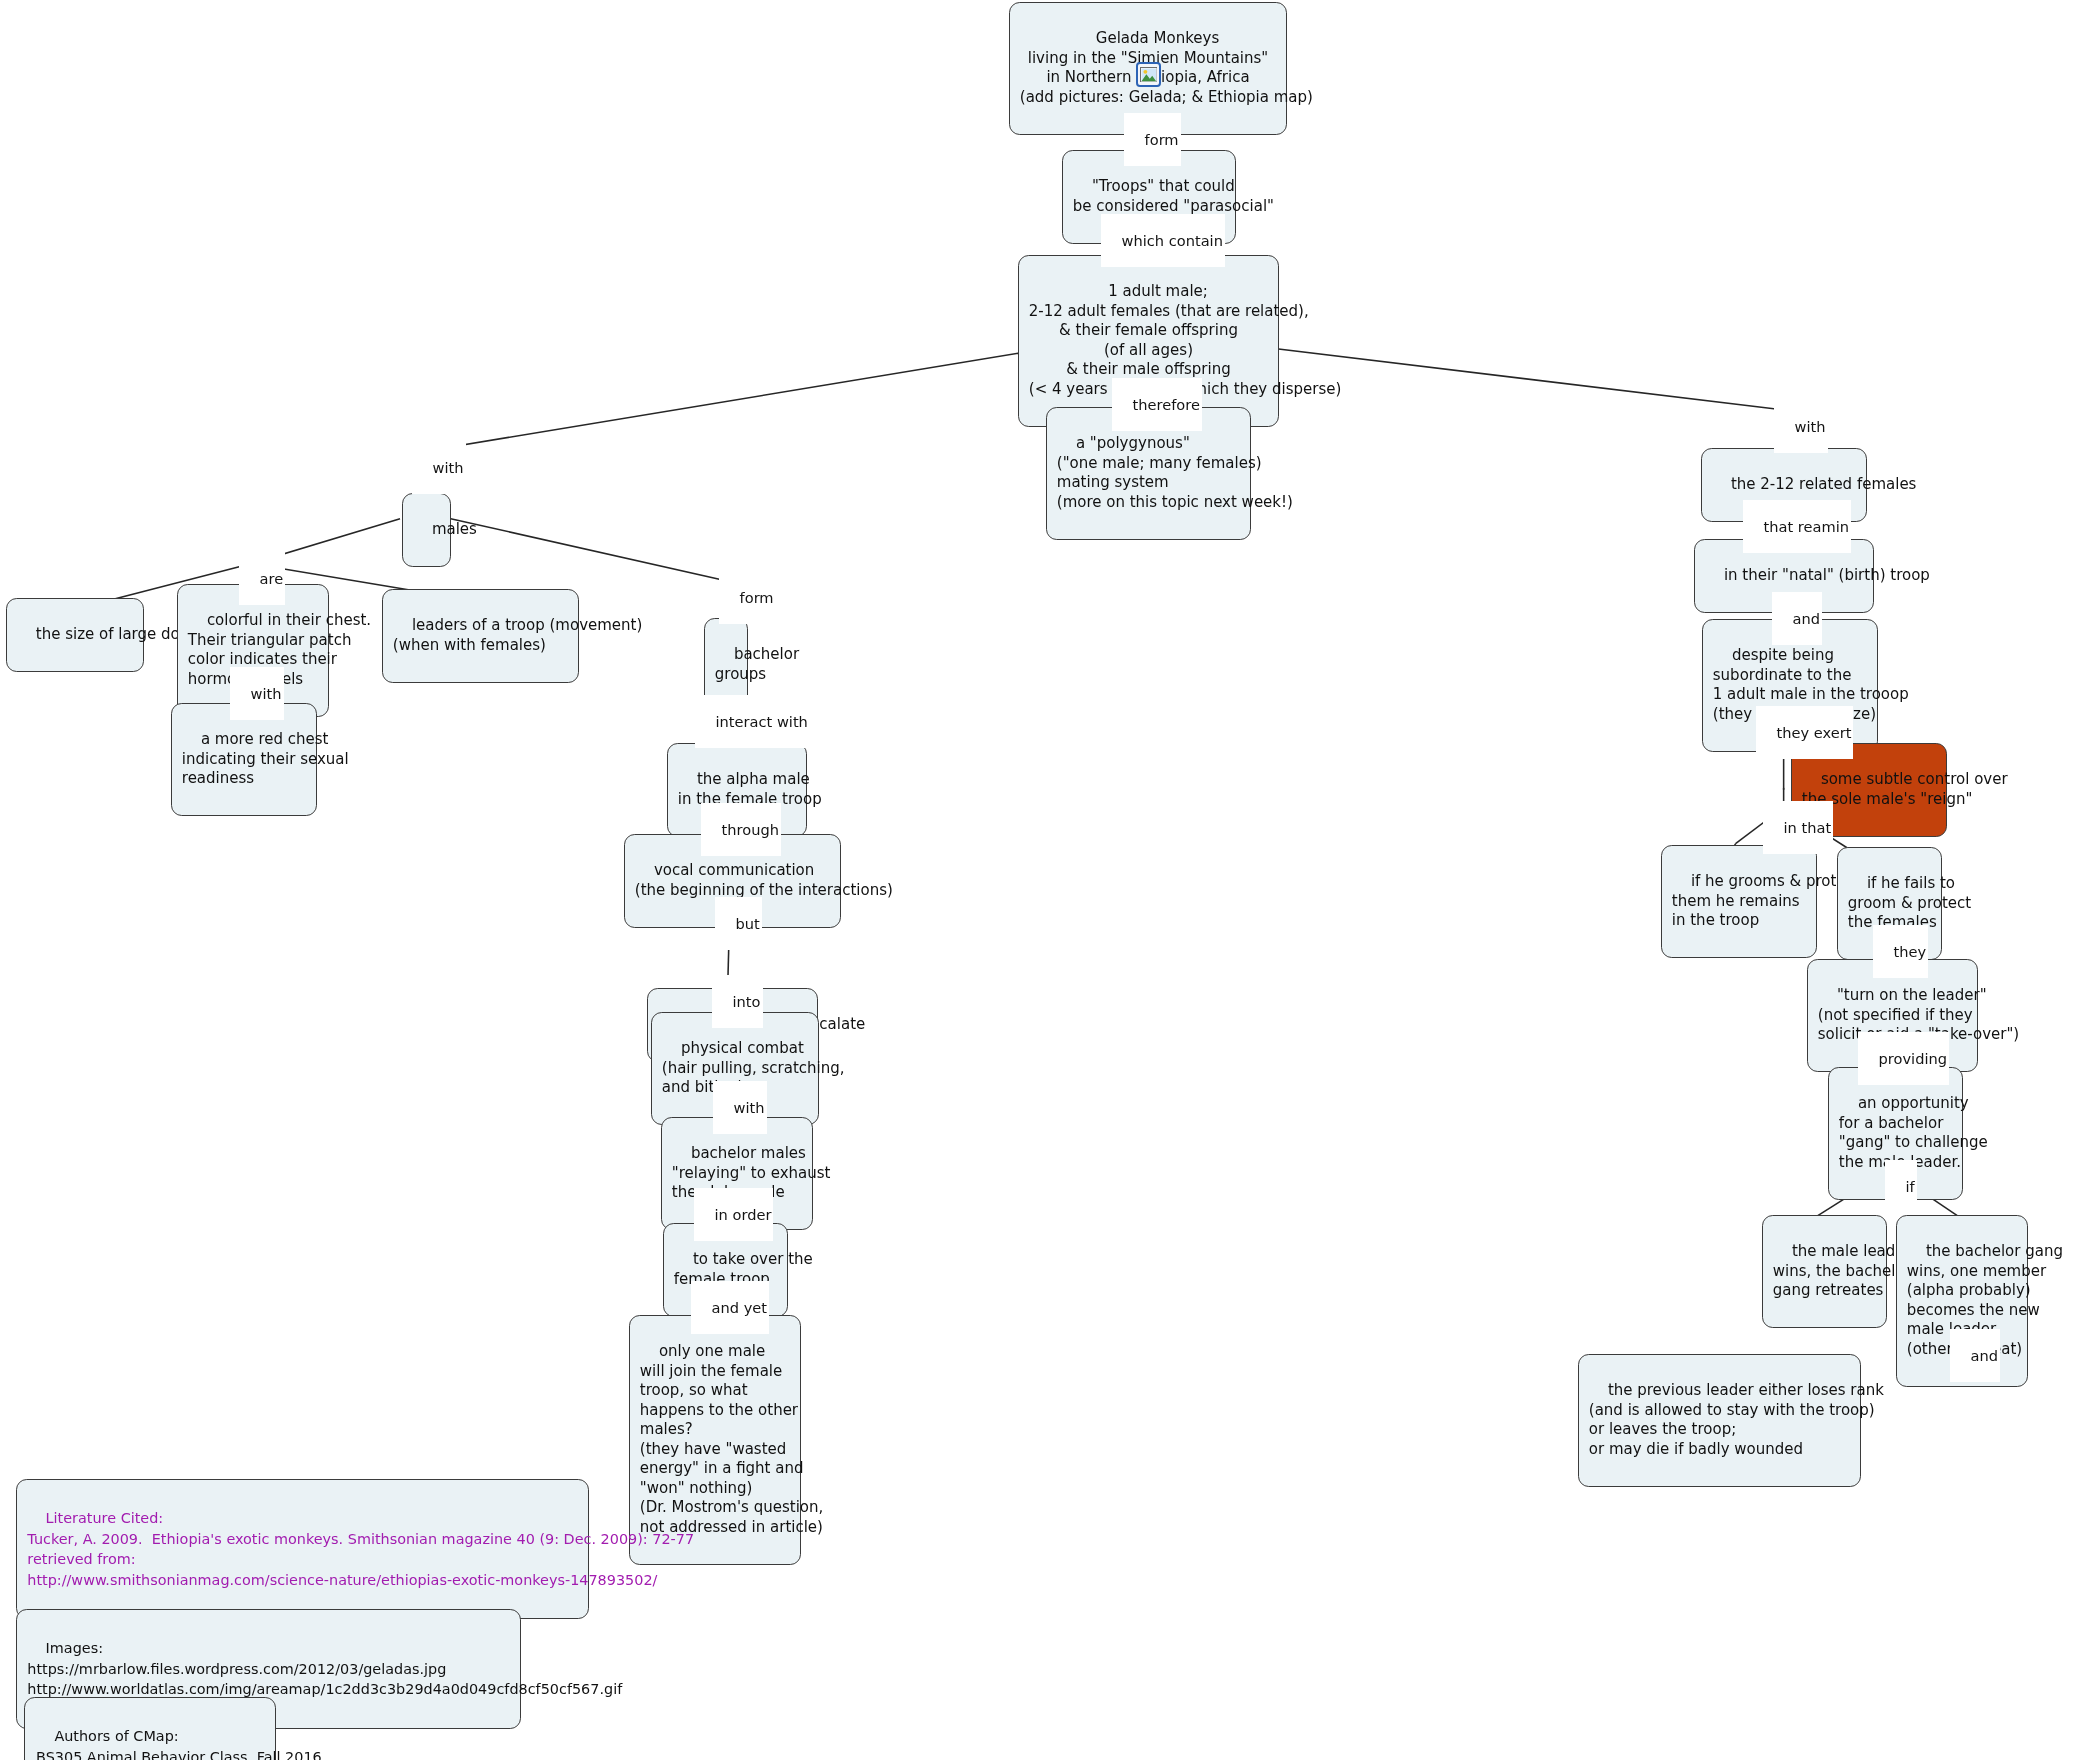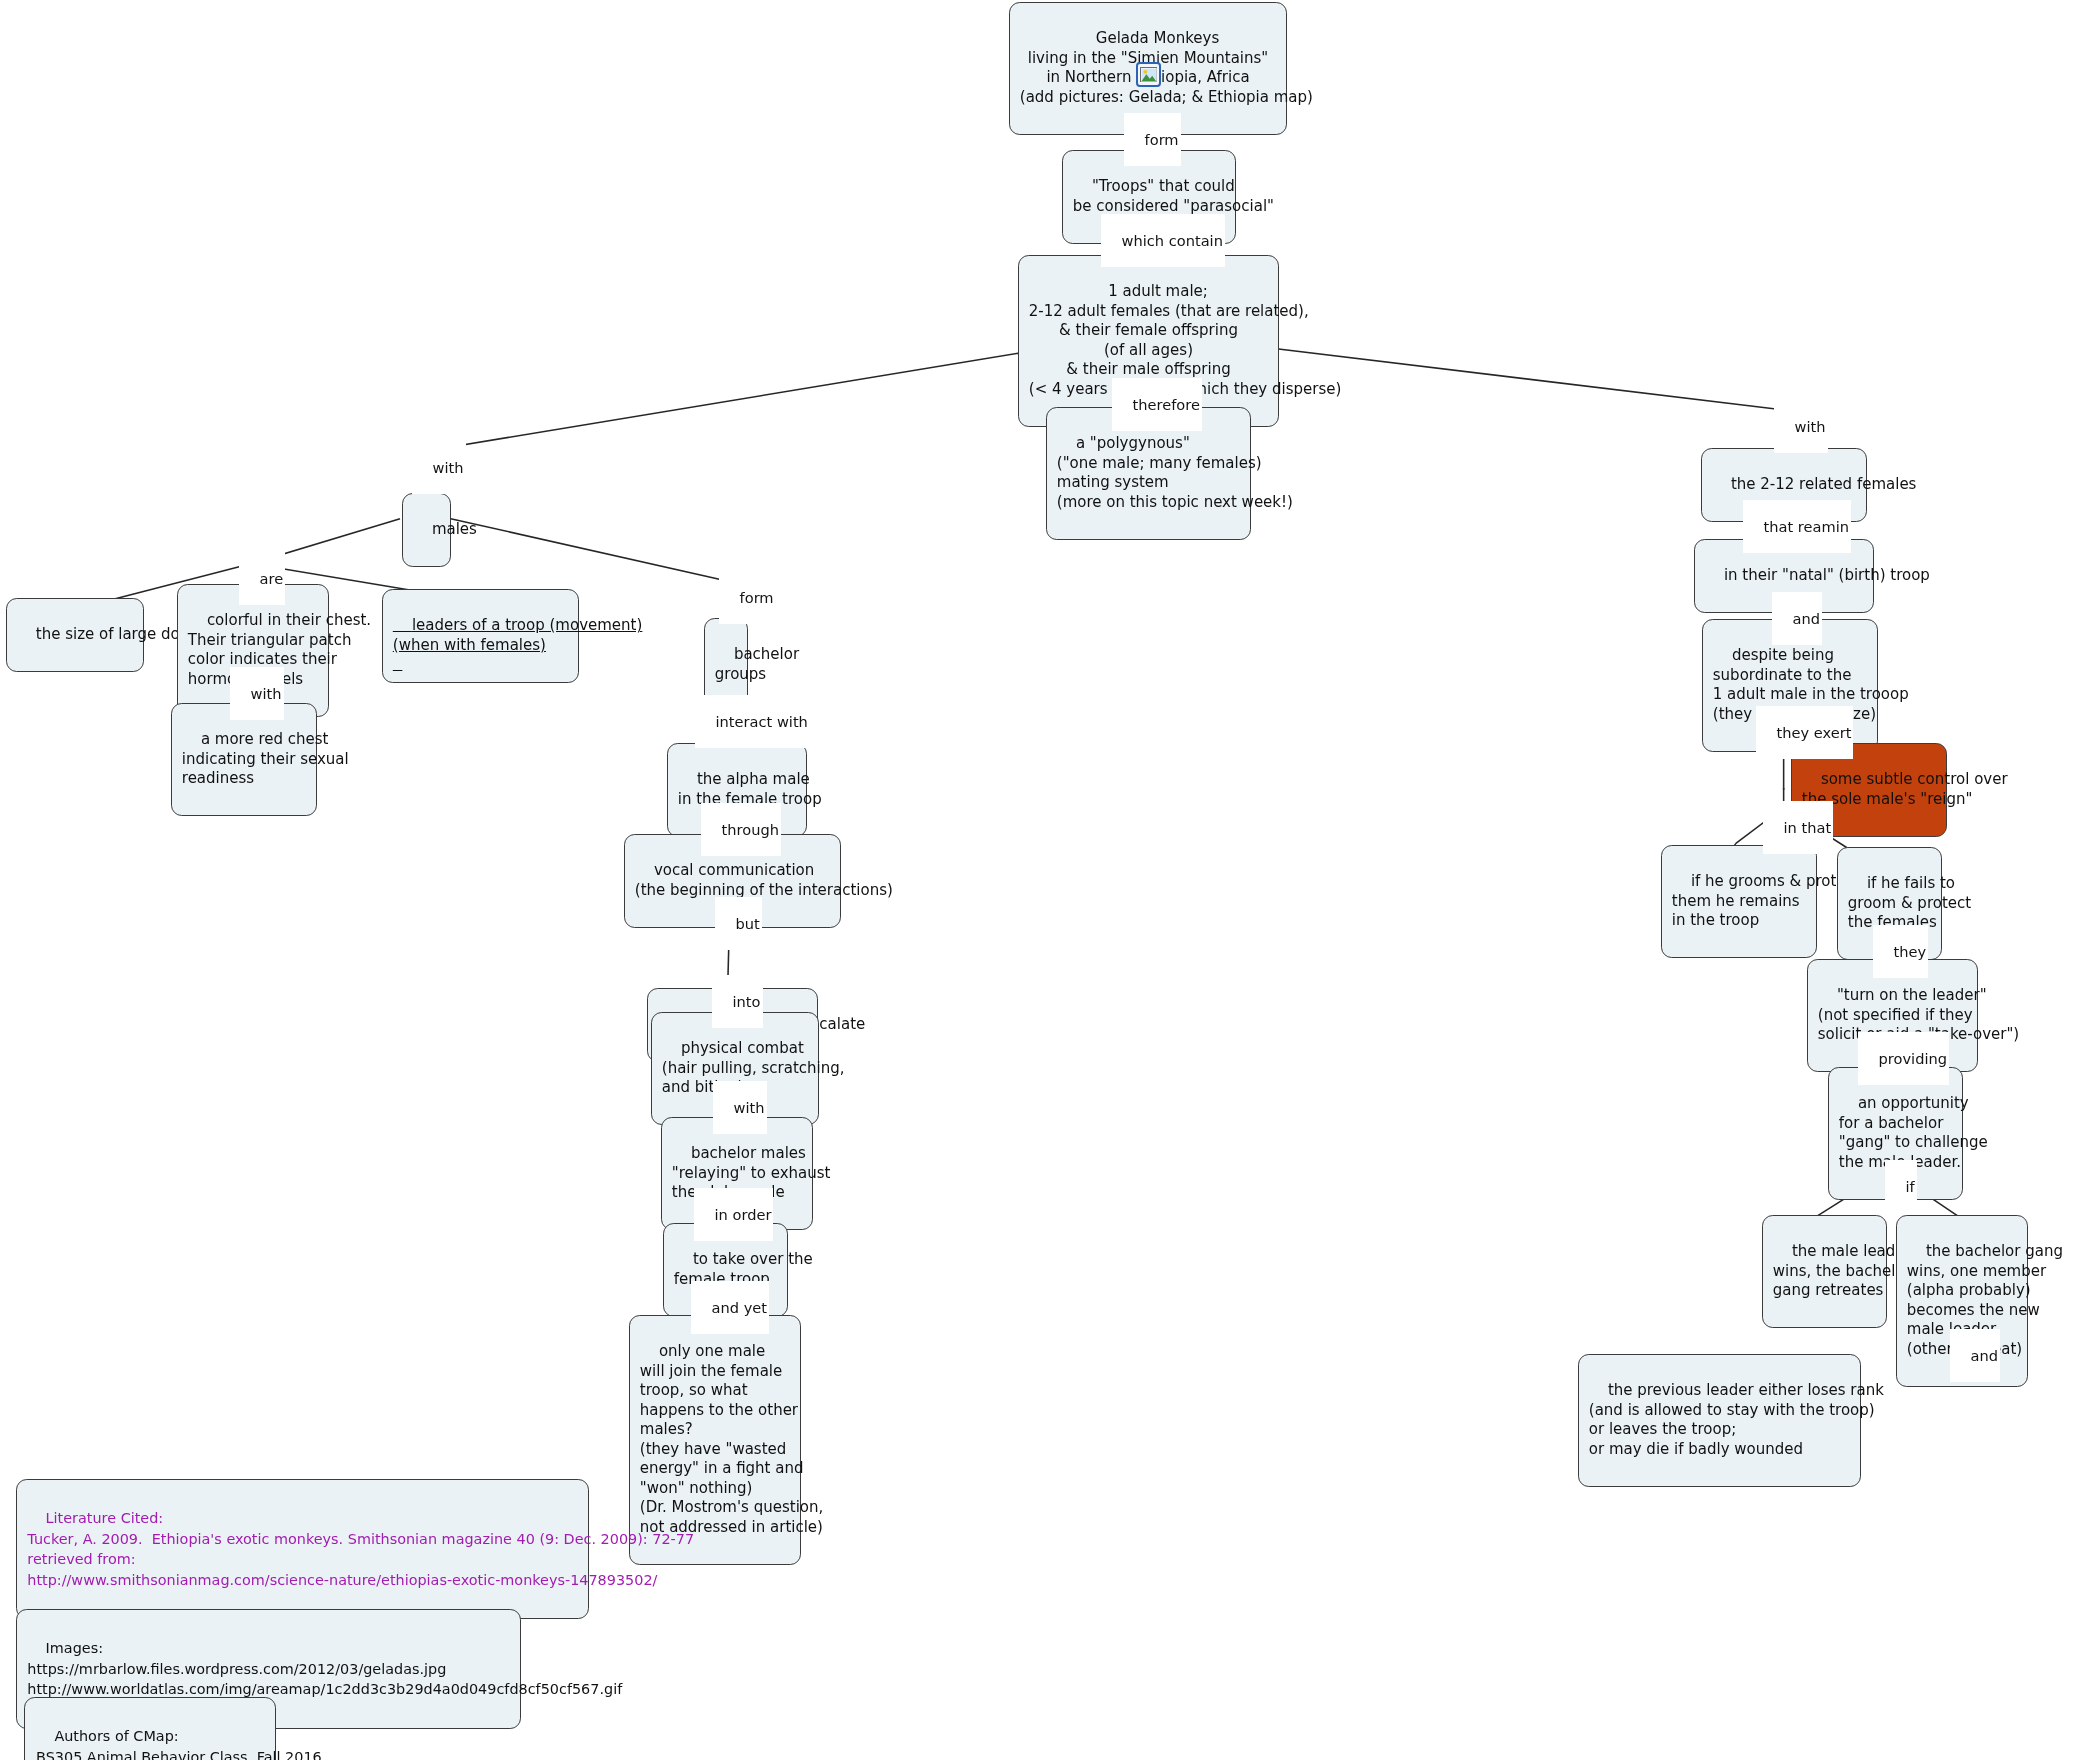--- a/index.html
+++ b/index.html
@@ -239,21 +239,21 @@
     <span>the size of large dogs</span>
   </div>
 
   <div class="node left" style="left: 177px; top: 584px; width: 152px; background: rgb(234, 242, 245); border-color: rgb(59, 59, 59); color: rgb(17, 17, 17);">
     <span>colorful in their chest.
 Their triangular patch
 color indicates their
 hormone levels</span>
   </div>
 
-  <div class="node left" style="left: 382px; top: 589px; width: 197px; background: rgb(234, 242, 245); border-color: rgb(59, 59, 59); color: rgb(17, 17, 17); text-decoration: underline;">
+  <div class="node left" style="left: 382px; top: 589px; width: 197px; background: rgb(234, 242, 245); border-color: rgb(59, 59, 59); color: rgb(17, 17, 17);">
     <span>leaders of a troop (movement)
 (when with females)</span>
   </div>
 
   <div class="node left" style="left: 171px; top: 703px; width: 146px; background: rgb(234, 242, 245); border-color: rgb(59, 59, 59); color: rgb(17, 17, 17);">
     <span>a more red chest
 indicating their sexual
 readiness</span>
   </div>
 

